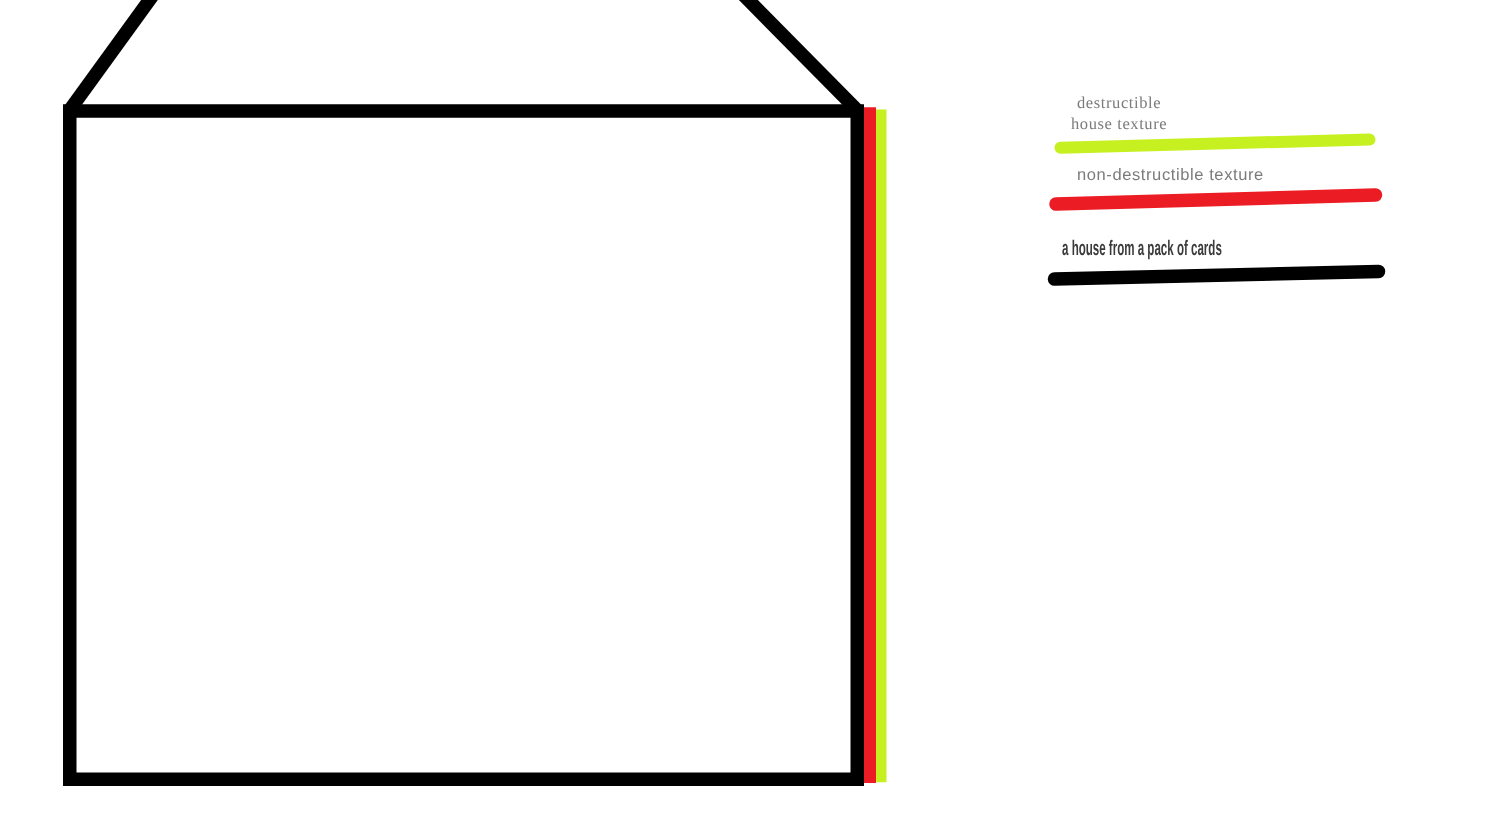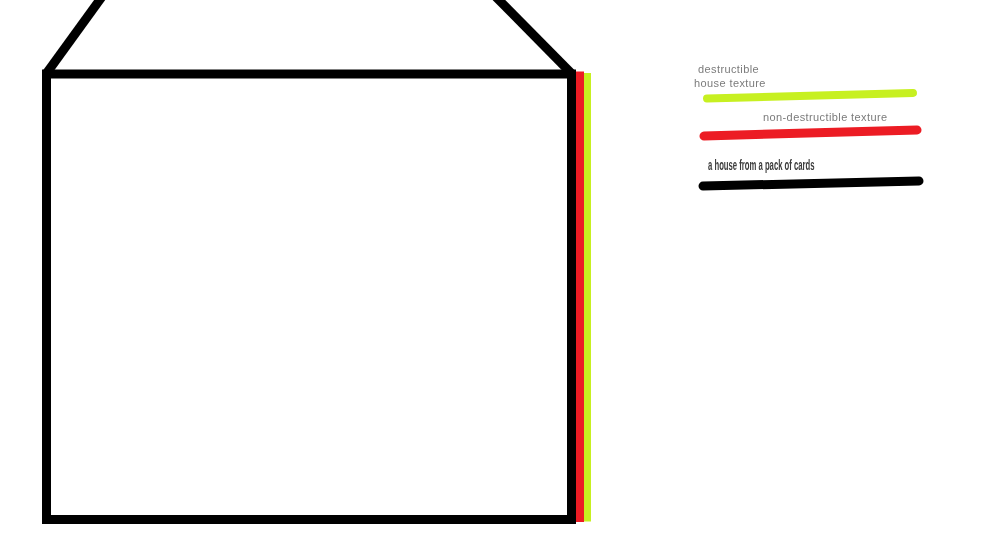--- a/index.html
+++ b/index.html
@@ -24,23 +24,23 @@
   .label {
     position: absolute;
     white-space: nowrap;
     font-family: "Liberation Sans", sans-serif;
   }
   .label-gray {
     font-size: 11px;
     letter-spacing: 0.4px;
     line-height: 14px;
   }
-  #lbl-fence { left: 694px; top: 62px; }
+  #lbl-fence { left: 714px; top: 62px; font-family: Liberation Serif, serif; }
   #lbl-fence .line1 { padding-left: 4px; }
-  #lbl-nondestructible { left: 763px; top: 110px; }
+  #lbl-nondestructible { left: 718px; top: 110px; }
   #lbl-house {
     left: 708px;
     top: 157px;
     font-size: 14px;
     font-weight: bold;
     letter-spacing: 0px;
     transform: scaleX(0.55);
     transform-origin: left top;
   }
 </style>

